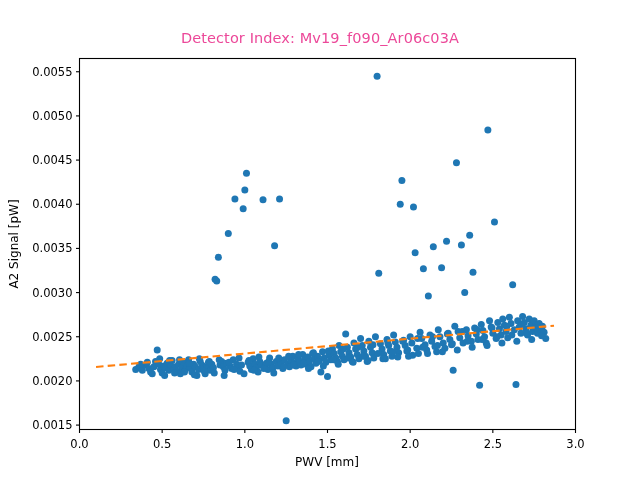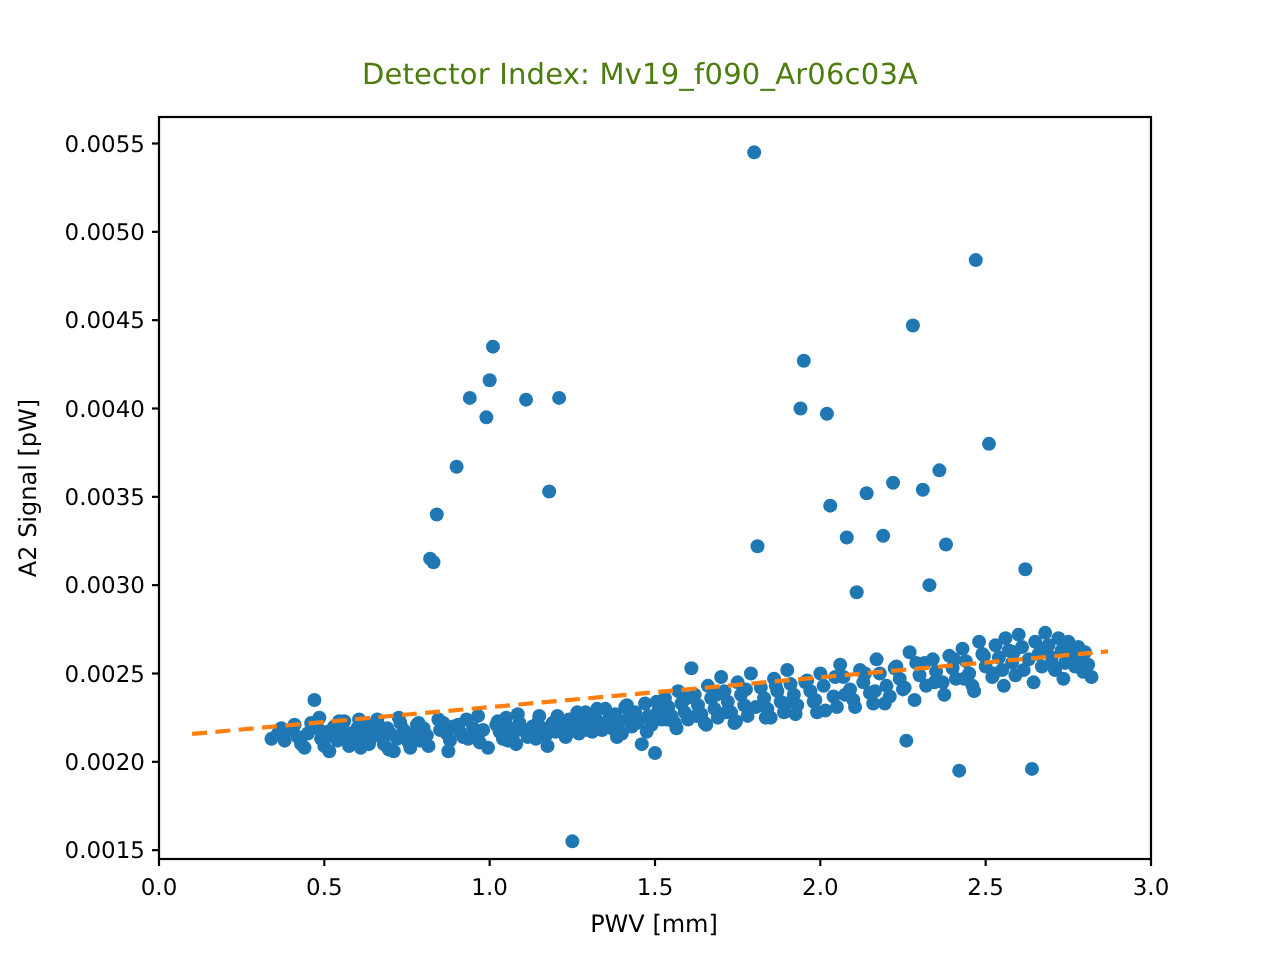--- a/index.html
+++ b/index.html
@@ -19,21 +19,21 @@
     height: 480px;
     background: #ffffff;
   }
   #chart-title {
     position: absolute;
     left: 0;
     top: 30px;
     width: 640px;
     text-align: center;
     font-size: 14.5px;
-    color: #4d7c0f;
+    color: #ec4899;
     letter-spacing: 0.1px;
   }
   #plot-svg {
     position: absolute;
     left: 0;
     top: 0;
   }
   .axis-label {
     font-size: 12px;
     fill: #000000;

